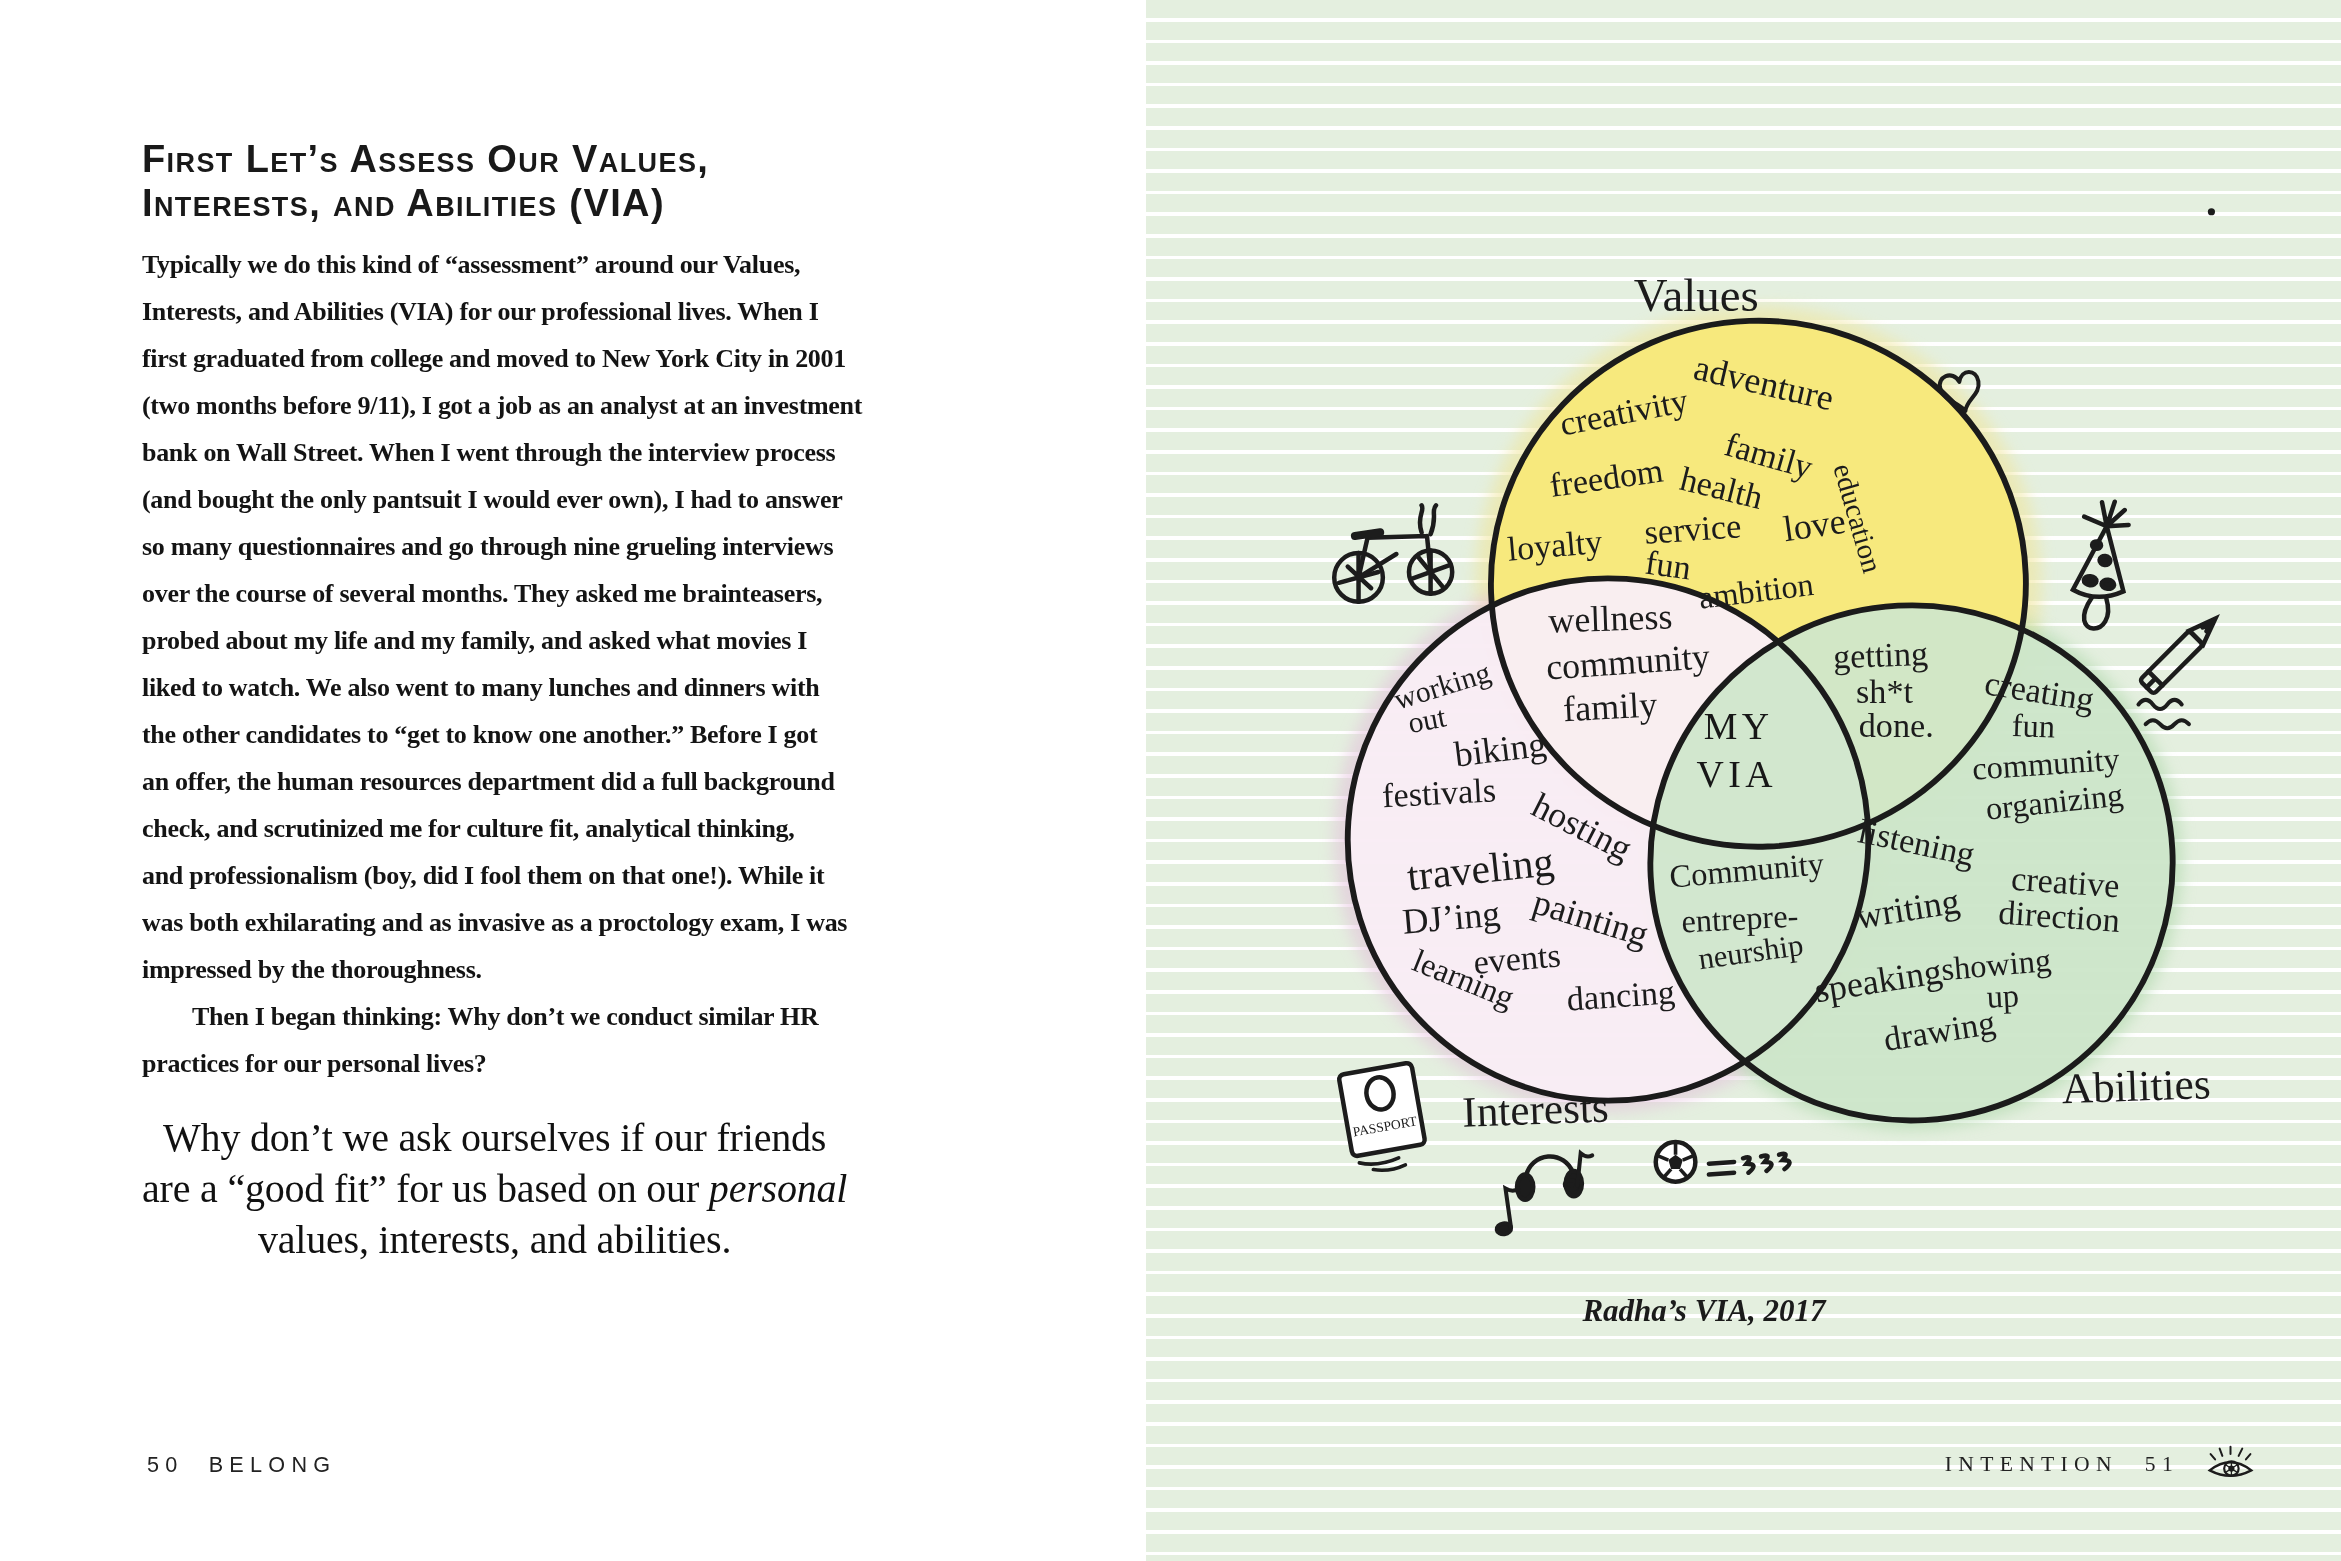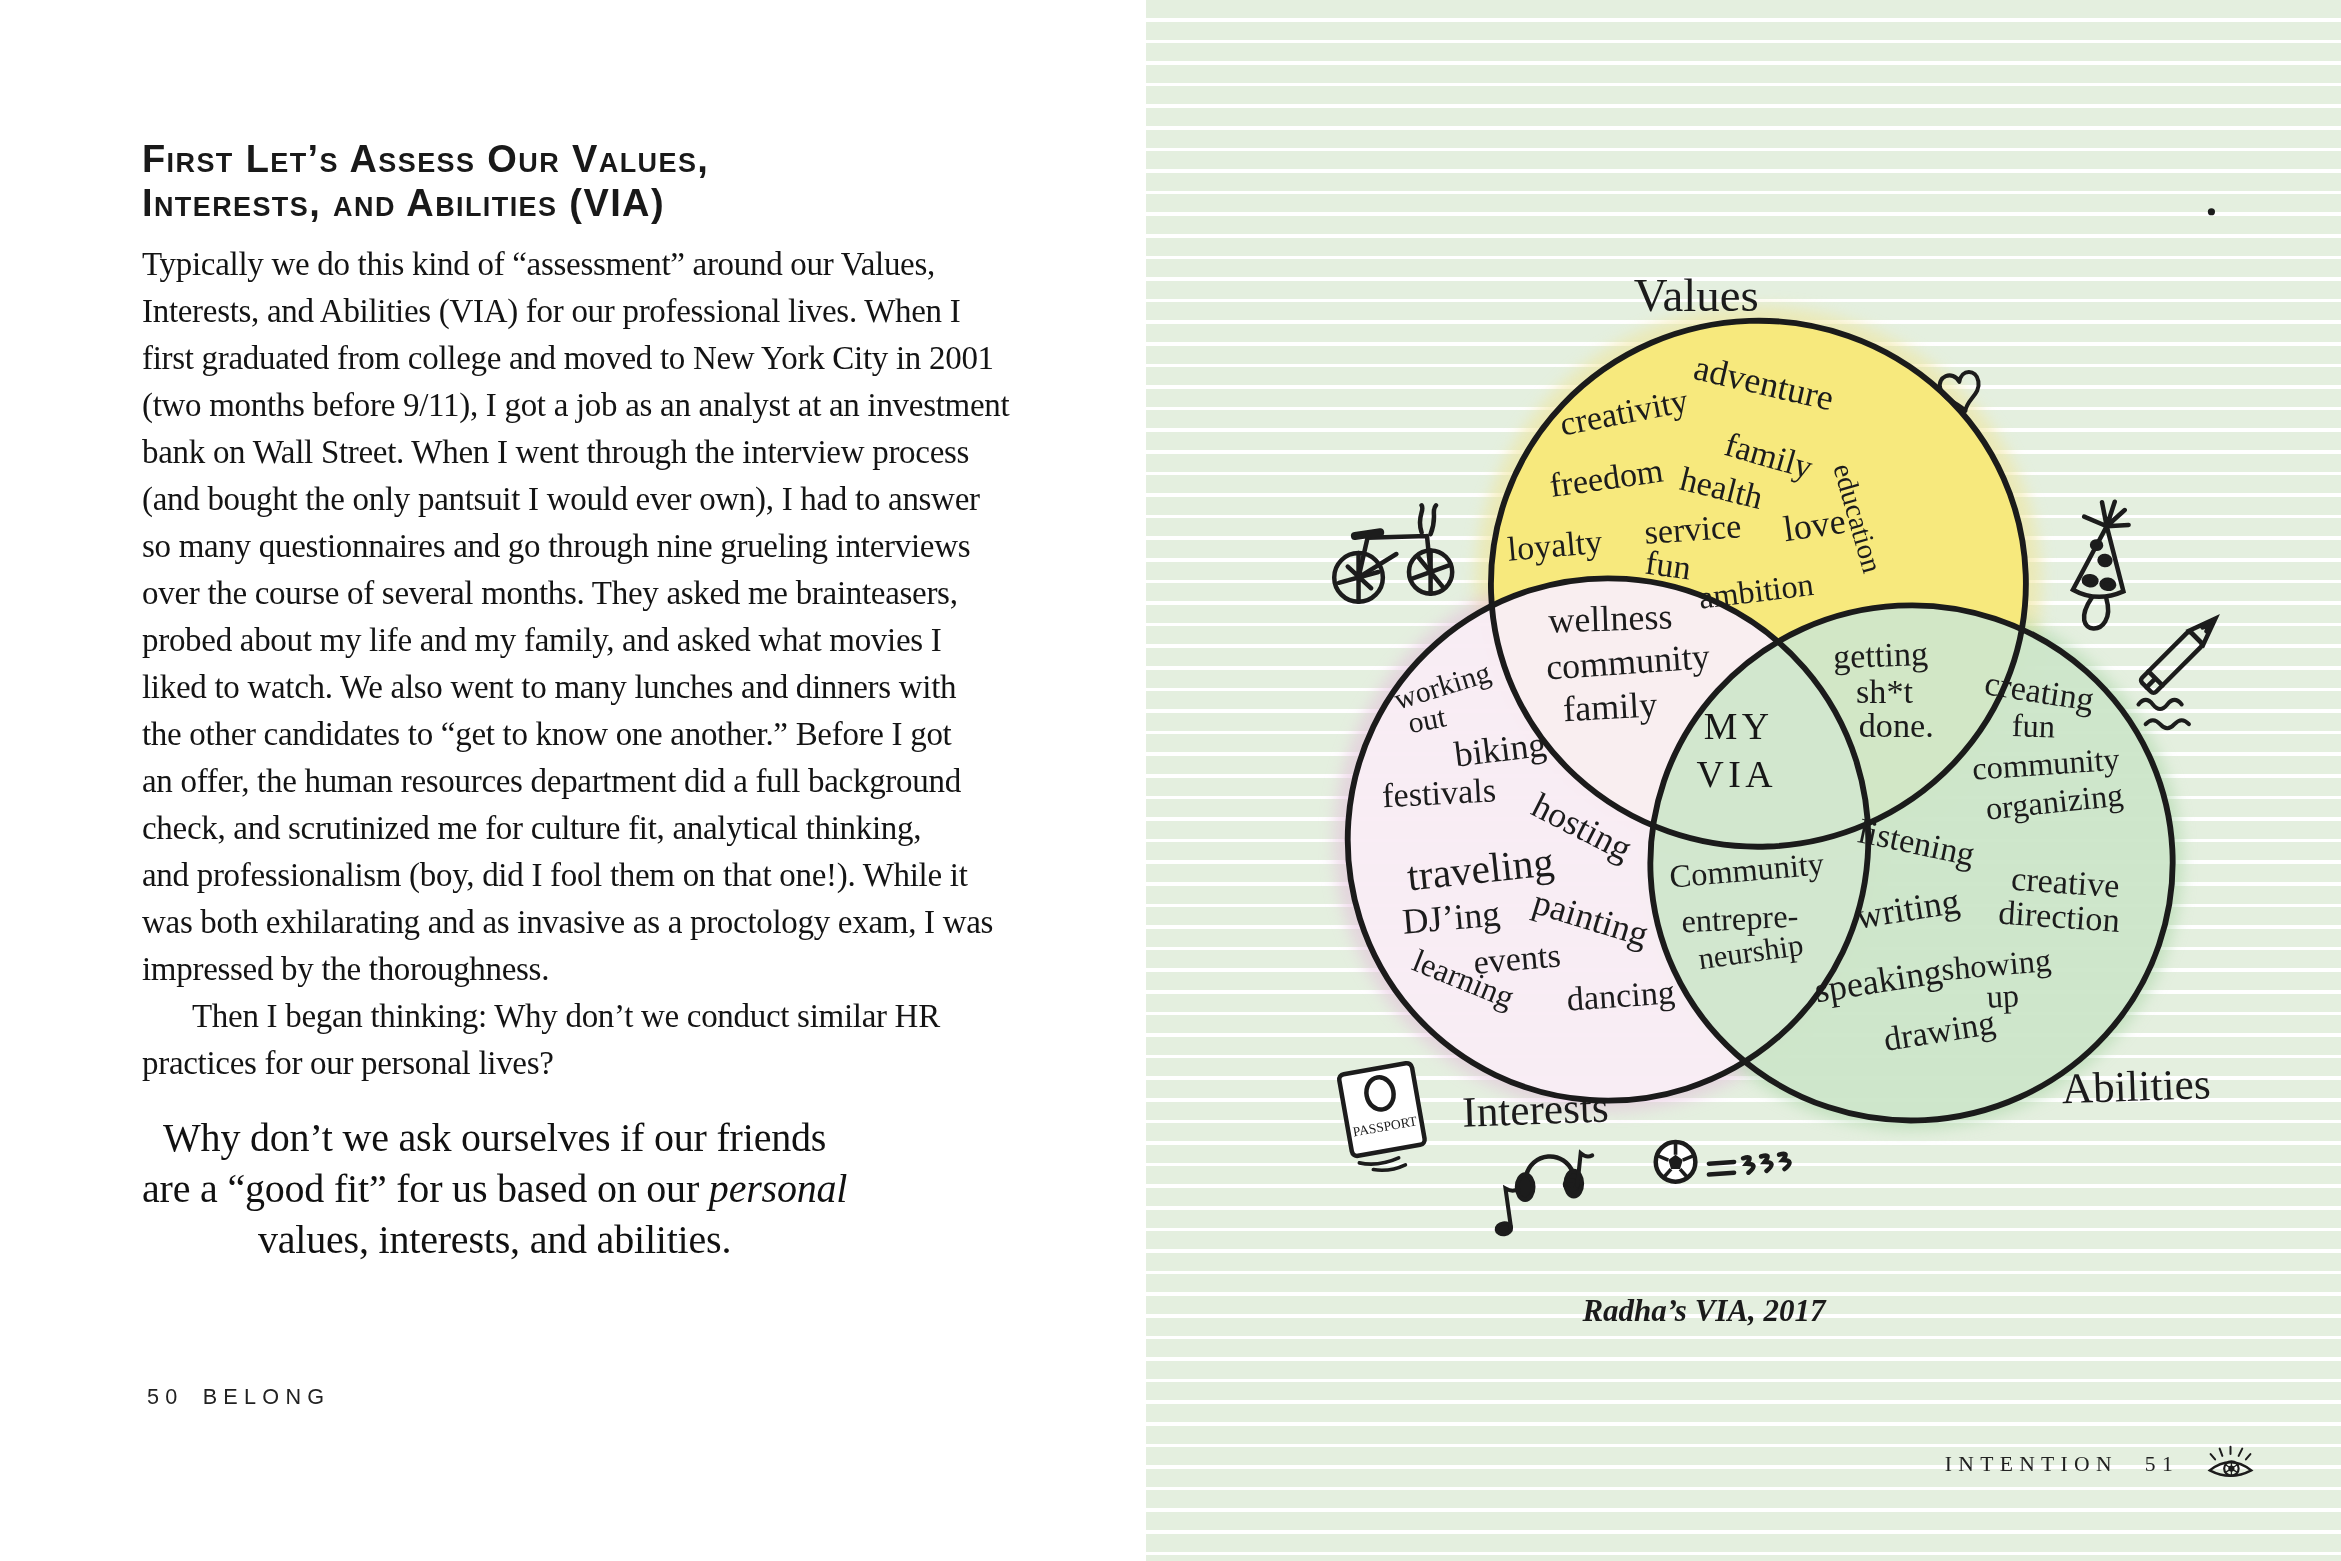--- a/index.html
+++ b/index.html
@@ -4,28 +4,28 @@
 <style>
   html,body{margin:0;padding:0;background:#888;}
   .spread{width:2342px;height:1561px;display:flex;overflow:hidden;background:#fff;
           font-family:"Liberation Serif",serif;color:#1c1c1c;}
   
   .page-left{position:relative;width:1146px;height:1561px;background:#ffffff;flex:none;}
   .heading{position:absolute;left:142px;top:137px;
            font-family:Liberation Sans, sans-serif;font-weight:700;
            font-variant:small-caps;font-size:38px;line-height:44px;letter-spacing:1.4px;color:#191919;}
   .bodytext{position:absolute;left:142px;top:241px;
-            font-size:33px;line-height:47px;letter-spacing:-0.3px;white-space:nowrap;color:#141414;}
+            font-size:26px;line-height:47px;letter-spacing:-0.3px;white-space:nowrap;color:#141414;font-weight:bold;}
   .bodytext .line{height:47px;}
   .bodytext .indent{padding-left:50px;}
   .pullquote{position:absolute;left:142px;top:1112px;
              font-size:40px;line-height:51px;letter-spacing:-0.2px;white-space:nowrap;color:#111;text-align:center;}
   .pullquote em{font-style:italic;margin-top:32px;}
-  .folio{position:absolute;top:1384px;font-family:"Liberation Sans",sans-serif;
-         font-size:21.6px;letter-spacing:6.3px;color:#222;display:flex;gap:19px;align-items:center;}
+  .folio{position:absolute;top:1452px;font-family:"Liberation Sans",sans-serif;
+         font-size:21.6px;letter-spacing:6.3px;color:#222;display:flex;gap:25px;align-items:center;}
   .folio-left{left:147px;}
   
   .page-right{position:relative;width:1196px;height:1561px;flex:none;
       background:repeating-linear-gradient(180deg,#e4efdf 0px,#e4efdf 18px,#ffffff 18px,#ffffff 21.6px);}
   .diagram-svg{position:absolute;left:0;top:0;}
   .hand{font-family:cursive;}
   .caption{position:absolute;left:558px;top:1293px;transform:translateX(-50%);
            font-family:"Liberation Serif",serif;font-weight:700;font-style:italic;
            font-size:31px;color:#1b1b1b;white-space:nowrap;}
   .folio-right{position:absolute;right:87px;top:1445px;display:flex;gap:27px;align-items:center;

